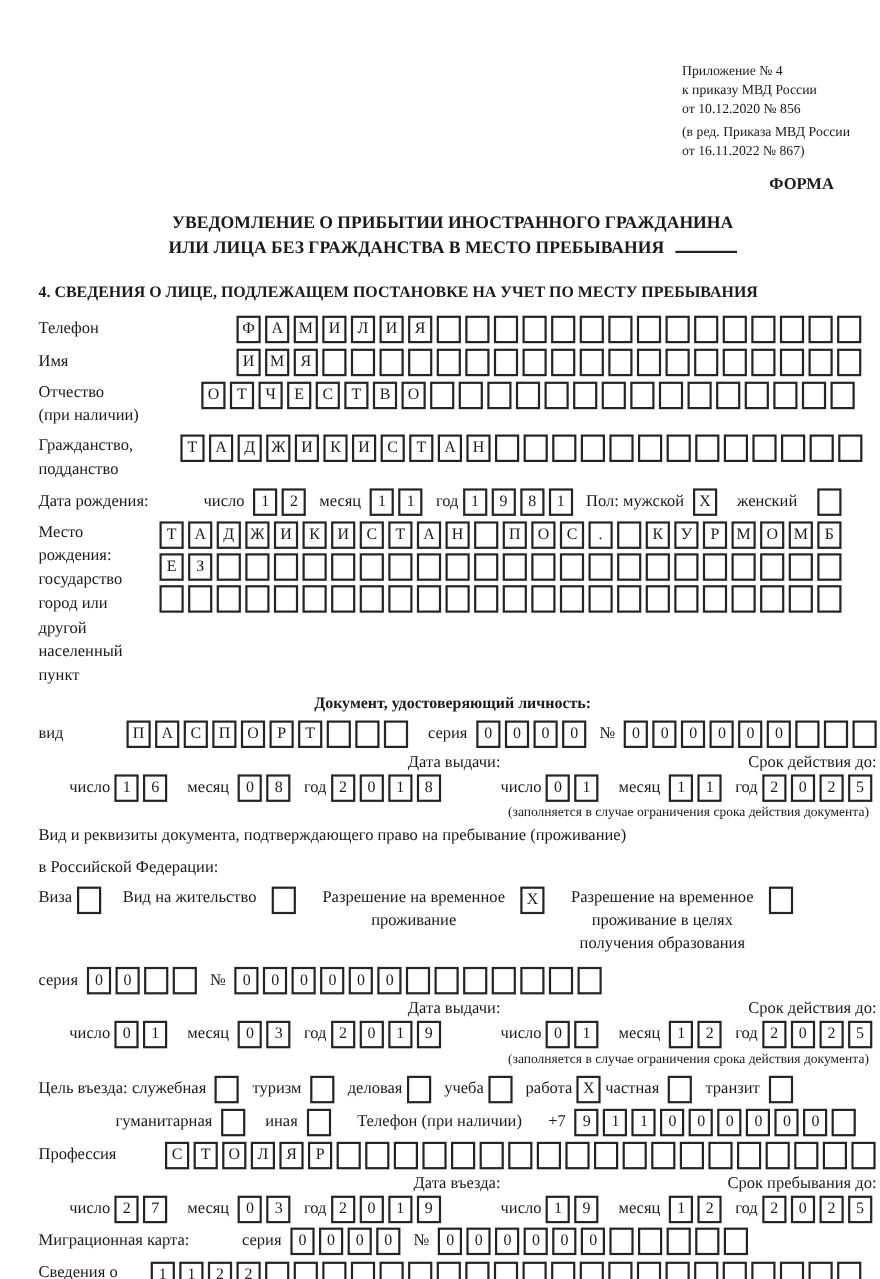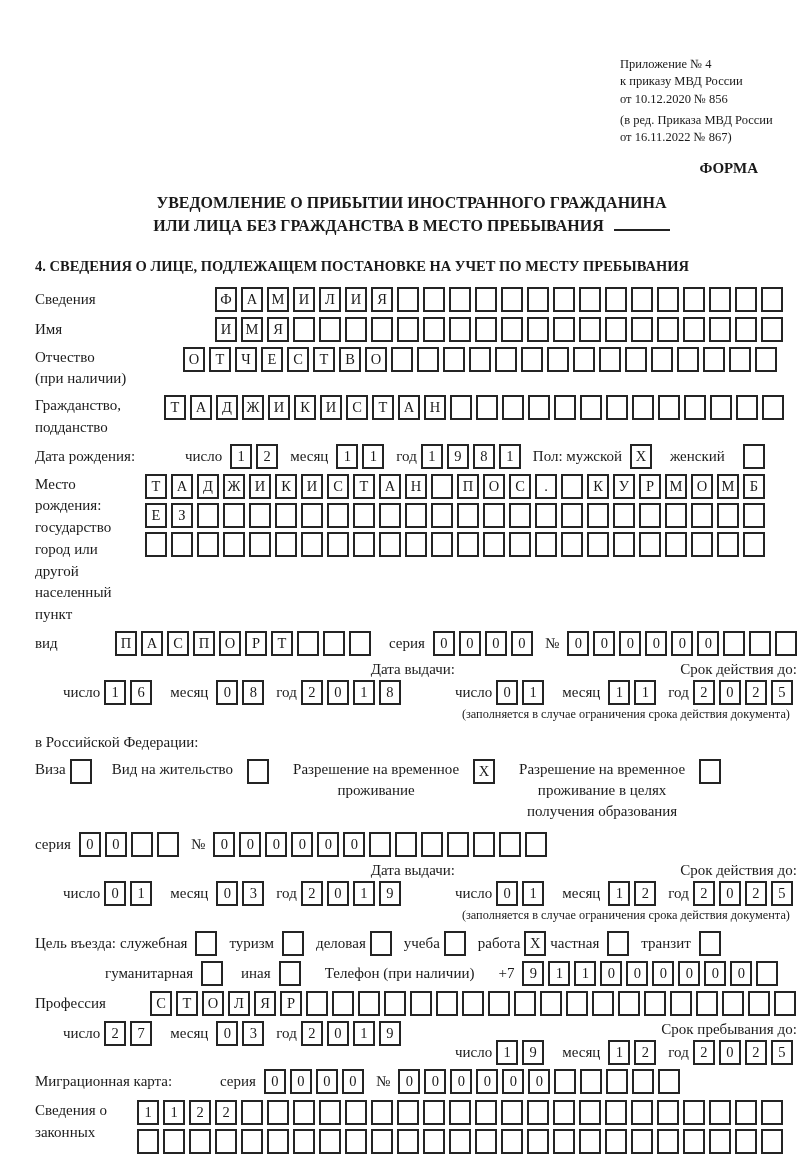--- a/index.html
+++ b/index.html
@@ -72,21 +72,21 @@
   <div class="title">
     <div>УВЕДОМЛЕНИЕ О ПРИБЫТИИ ИНОСТРАННОГО ГРАЖДАНИНА</div>
     <div>
       <span>ИЛИ ЛИЦА БЕЗ ГРАЖДАНСТВА В МЕСТО ПРЕБЫВАНИЯ</span><span class="blank-line"></span>
     </div>
   </div>
 
   <div class="sec-heading">4. СВЕДЕНИЯ О ЛИЦЕ, ПОДЛЕЖАЩЕМ ПОСТАНОВКЕ НА УЧЕТ ПО МЕСТУ ПРЕБЫВАНИЯ</div>
 
   <div class="row">
-    <span class="lbl w180">Сведения</span>
+    <span class="lbl w180">Телефон</span>
     <span class="cells">
         <span class="cell">Ф</span>
         <span class="cell">А</span>
         <span class="cell">М</span>
         <span class="cell">И</span>
         <span class="cell">Л</span>
         <span class="cell">И</span>
         <span class="cell">Я</span>
         <span class="cell"></span>
         <span class="cell"></span>
@@ -310,20 +310,21 @@
           <span class="cell"></span>
           <span class="cell"></span>
           <span class="cell"></span>
           <span class="cell"></span>
           <span class="cell"></span>
           <span class="cell"></span>
         </div>
     </div>
   </div>
 
+  <div class="doc-heading">Документ, удостоверяющий личность:</div>
 
   <div class="row">
     <span class="lbl w80">вид</span>
     <span class="cells">
         <span class="cell">П</span>
         <span class="cell">А</span>
         <span class="cell">С</span>
         <span class="cell">П</span>
         <span class="cell">О</span>
         <span class="cell">Р</span>
@@ -394,20 +395,21 @@
             <span class="cell">2</span>
             <span class="cell">0</span>
             <span class="cell">2</span>
             <span class="cell">5</span>
           </span>
       </div>
       <div class="date-note">(заполняется в случае ограничения срока действия документа)</div>
     </div>
   </div>
 
+  <div style="margin-top:6px">Вид и реквизиты документа, подтверждающего право на пребывание (проживание)</div>
   <div style="margin-top:12px">в Российской Федерации:</div>
 
   <div class="opts-row">
     <span class="opt-label">Виза</span>
     <span class="mr8 cells" style="margin-left:4px">
         <span class="cell"></span>
       </span>
     <span class="opt-label ml8">Вид на жительство</span>
     <span class="ml14 cells">
         <span class="cell"></span>
@@ -582,20 +584,21 @@
         <span class="cell"></span>
         <span class="cell"></span>
         <span class="cell"></span>
         <span class="cell"></span>
         <span class="cell"></span>
       </span>
   </div>
 
   <div class="dates-row">
     <div class="date-col-left">
+      <div class="date-head">Дата въезда:</div>
       <div class="date-line">
         <span class="mr4">число</span>
         <span class="cells">
             <span class="cell">2</span>
             <span class="cell">7</span>
           </span>
         <span class="ml14 mr8">месяц</span>
         <span class="cells">
             <span class="cell">0</span>
             <span class="cell">3</span>

